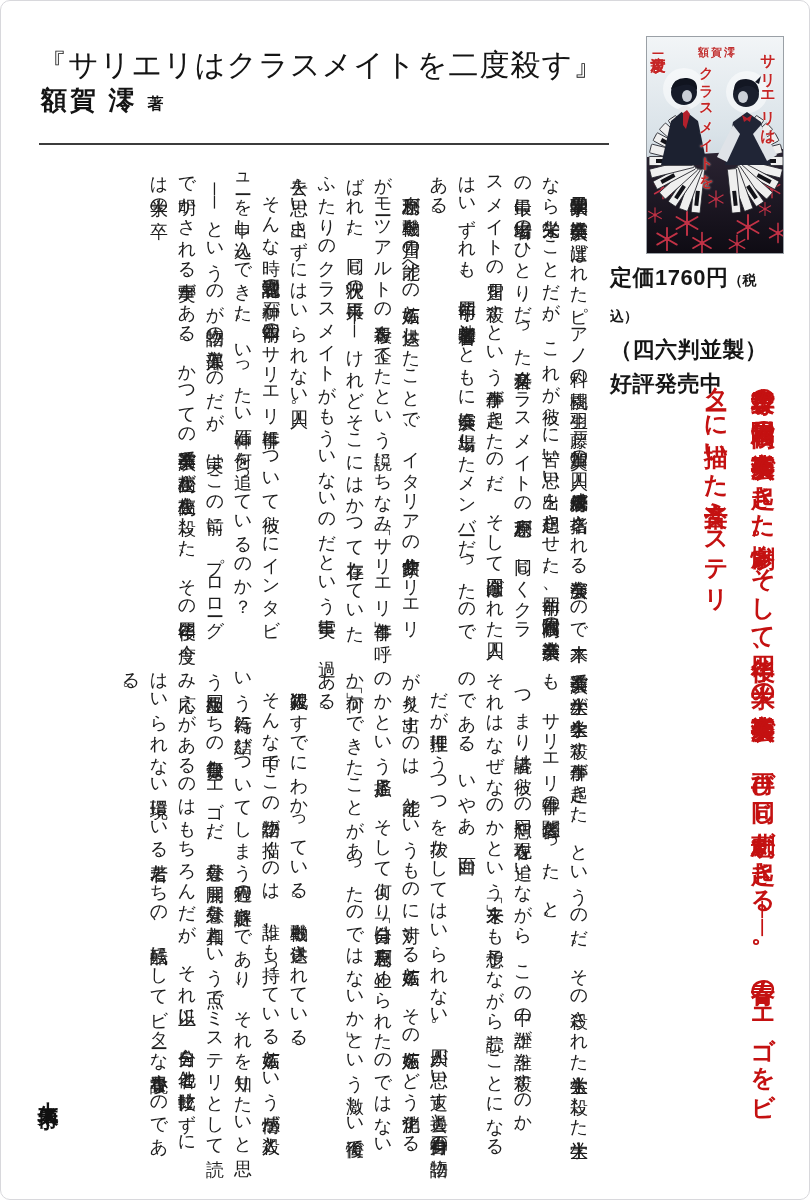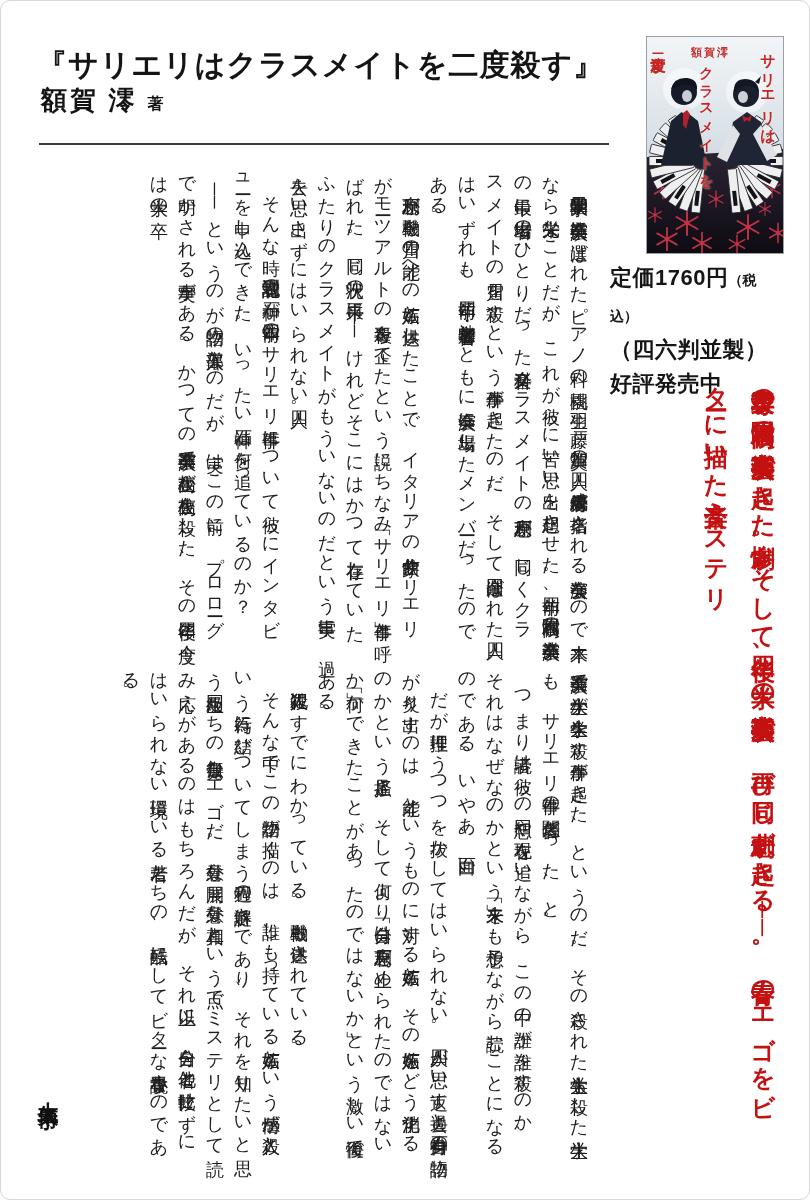--- a/index.html
+++ b/index.html
@@ -4,21 +4,21 @@
 <style>
   html,body{margin:0;padding:0;background:#fff;}
   .page{
     position:relative;width:810px;height:1200px;box-sizing:border-box;
     background:#fff;border:1px solid #d8d8dc;border-radius:10px;overflow:hidden;
     font-family:"Liberation Serif", serif;
   }
   
   .page-title{
     position:absolute;left:36px;top:24px;
-    font-size:30px;font-weight:700;color:#141414;letter-spacing:1px;
+    font-size:30px;font-weight:400;color:#141414;letter-spacing:1px;
     font-family:"Liberation Serif", serif;white-space:nowrap;
   }
   .author-line{position:absolute;left:40px;top:82px;color:#141414;}
   .author-name{font-size:26px;font-weight:600;letter-spacing:3px;margin-top:20px;}
   .author-suffix{font-size:16px;margin-left:10px;font-weight:600;}
   .divider{position:absolute;left:38px;top:142px;width:570px;height:2px;background:#3c3c3c;}
   
   .vblock{
     position:absolute;writing-mode:vertical-rl;-webkit-writing-mode:vertical-rl;
     font-family:"Liberation Serif", serif;font-size:18px;line-height:28px;
@@ -41,21 +41,21 @@
   .cover svg{position:absolute;left:0;top:0;}
   .cv-txt{
     position:absolute;writing-mode:vertical-rl;-webkit-writing-mode:vertical-rl;
     color:#c52525;font-weight:bold;font-family:"Liberation Serif", serif;
     letter-spacing:2px;text-shadow:0 0 2px rgba(255,255,255,.85);line-height:1;
   }
   .cv-t1{right:8px;top:6px;font-size:15px;}
   .cv-t2{left:52px;top:20px;font-size:14px;}
   .cv-t3{left:3px;top:5px;font-size:15px;}
   .cv-author{
-    position:absolute;left:44px;top:8px;font-size:11px;letter-spacing:2px;
+    position:absolute;left:51px;top:8px;font-size:11px;letter-spacing:2px;
     color:#c03030;font-weight:bold;font-family:Liberation Mono, monospace;
     text-shadow:0 0 2px rgba(255,255,255,.85);
   }
   .price-block{
     position:absolute;left:609px;top:260px;width:172px;
     font-family:"Liberation Sans", sans-serif;font-weight:bold;color:#161616;
     font-size:22px;line-height:34px;letter-spacing:0.5px;
   }
   .tax-note{font-size:14px;letter-spacing:0;}
   .tagline{

